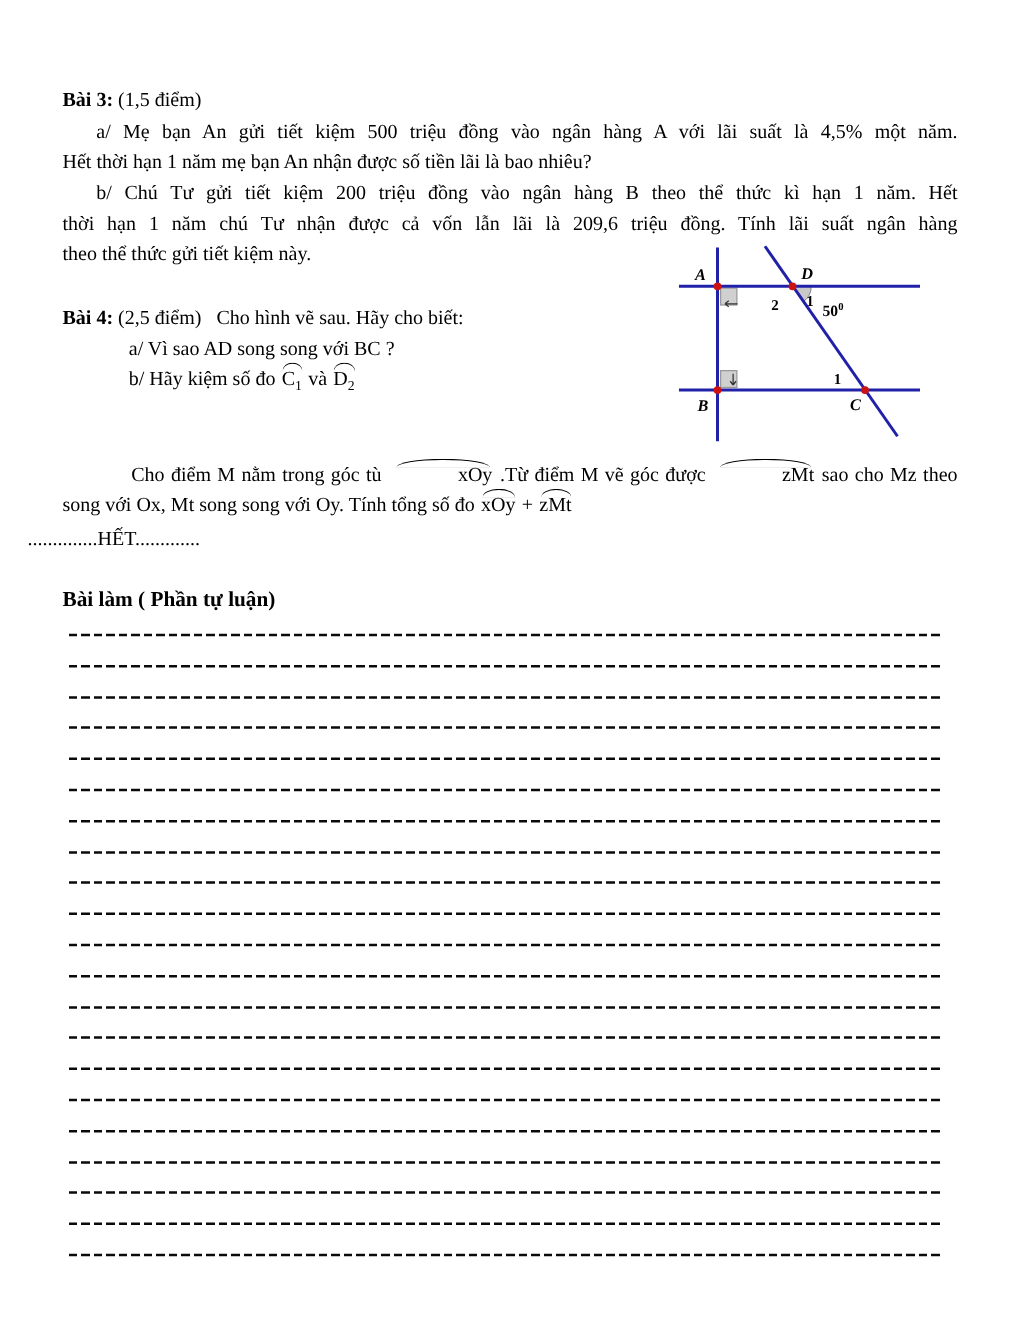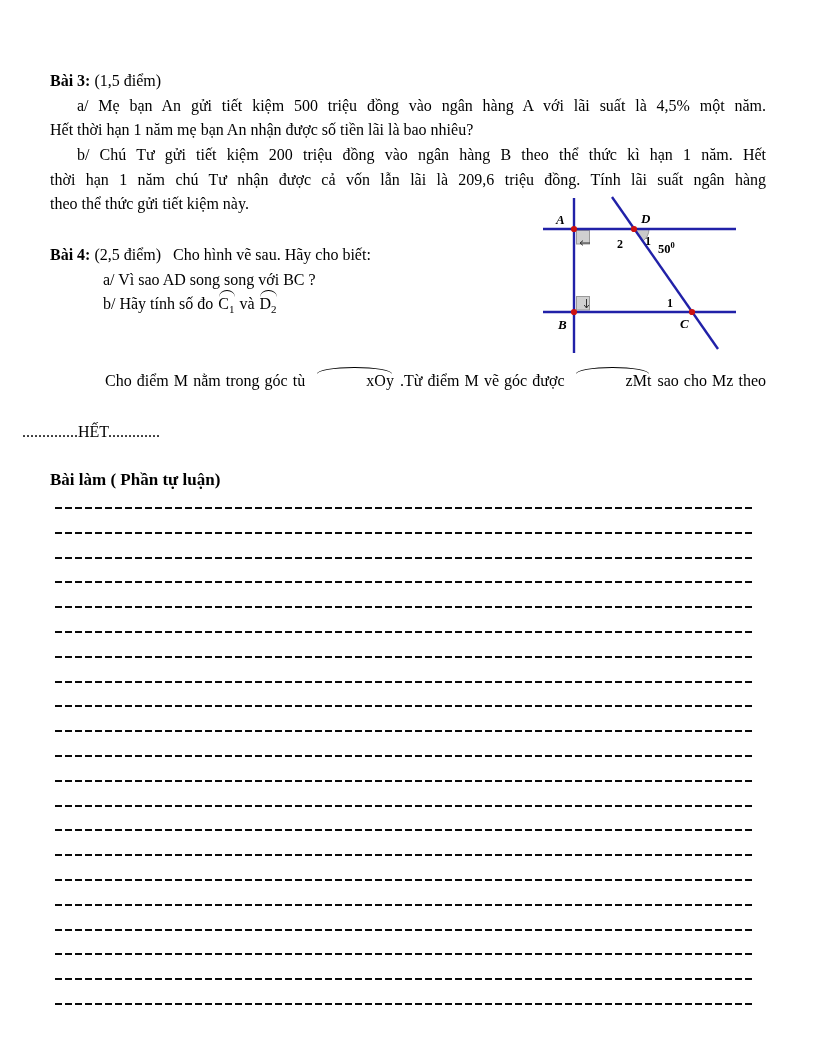--- a/index.html
+++ b/index.html
@@ -31,23 +31,24 @@
 
   <div class="line" style="top:69px"><span class="b">Bài 3:</span><span> (1,5 điểm)</span></div>
   <div class="line just ind27" style="top:94px">a/ Mẹ bạn An gửi tiết kiệm 500 triệu đồng vào ngân hàng A với lãi suất là 4,5% một năm.</div>
   <div class="line" style="top:118px">Hết thời hạn 1 năm mẹ bạn An nhận được số tiền lãi là bao nhiêu?</div>
   <div class="line just ind27" style="top:143px">b/ Chú Tư gửi tiết kiệm 200 triệu đồng vào ngân hàng B theo thể thức kì hạn 1 năm. Hết</div>
   <div class="line just" style="top:168px">thời hạn 1 năm chú Tư nhận được cả vốn lẫn lãi là 209,6 triệu đồng. Tính lãi suất ngân hàng</div>
   <div class="line" style="top:192px">theo thể thức gửi tiết kiệm này.</div>
 
   <div class="line" style="top:243px"><span class="b">Bài 4:</span><span> (2,5 điểm)&nbsp;&nbsp; Cho hình vẽ sau. Hãy cho biết:</span></div>
   <div class="line ind53" style="top:268px">a/ Vì sao AD song song với BC ?</div>
-  <div class="line ind53" style="top:292px"><span>b/ Hãy tính số đo </span><span class="hat"><span>C</span><sub>1</sub></span><span> và </span><span class="hat"><span>D</span><sub>2</sub></span></div>
+  <div class="line ind53" style="top:292px"><span>b/ Hãy kiệm số đo </span><span class="hat"><span>C</span><sub>1</sub></span><span> và </span><span class="hat"><span>D</span><sub>2</sub></span></div>
 
   <div class="line just ind55" style="top:369px"><span>Cho điểm M nằm trong góc tù </span><span class="hat">xOy</span><span> .Từ điểm M vẽ góc được </span><span class="hat">zMt</span><span> sao cho Mz theo</span></div>
+  <div class="line" style="top:393px"><span>song với Ox, Mt song song với Oy. Tính tổng số đo </span><span class="hat">xOy</span><span> + </span><span class="hat">zMt</span></div>
 
   <div class="line center shiftl" style="top:420px">..............HẾT.............</div>
 
   <div class="line center heading" style="top:468px">Bài làm ( Phần tự luận)</div>
 
   <svg class="fig" viewBox="0 0 220 170">
     <g stroke="#999" stroke-width="1" fill="#d0d0d0">
       <rect x="33.5" y="42.5" width="13" height="13.5"></rect>
       <rect x="33.5" y="108.5" width="13" height="13.5"></rect>
     </g>

